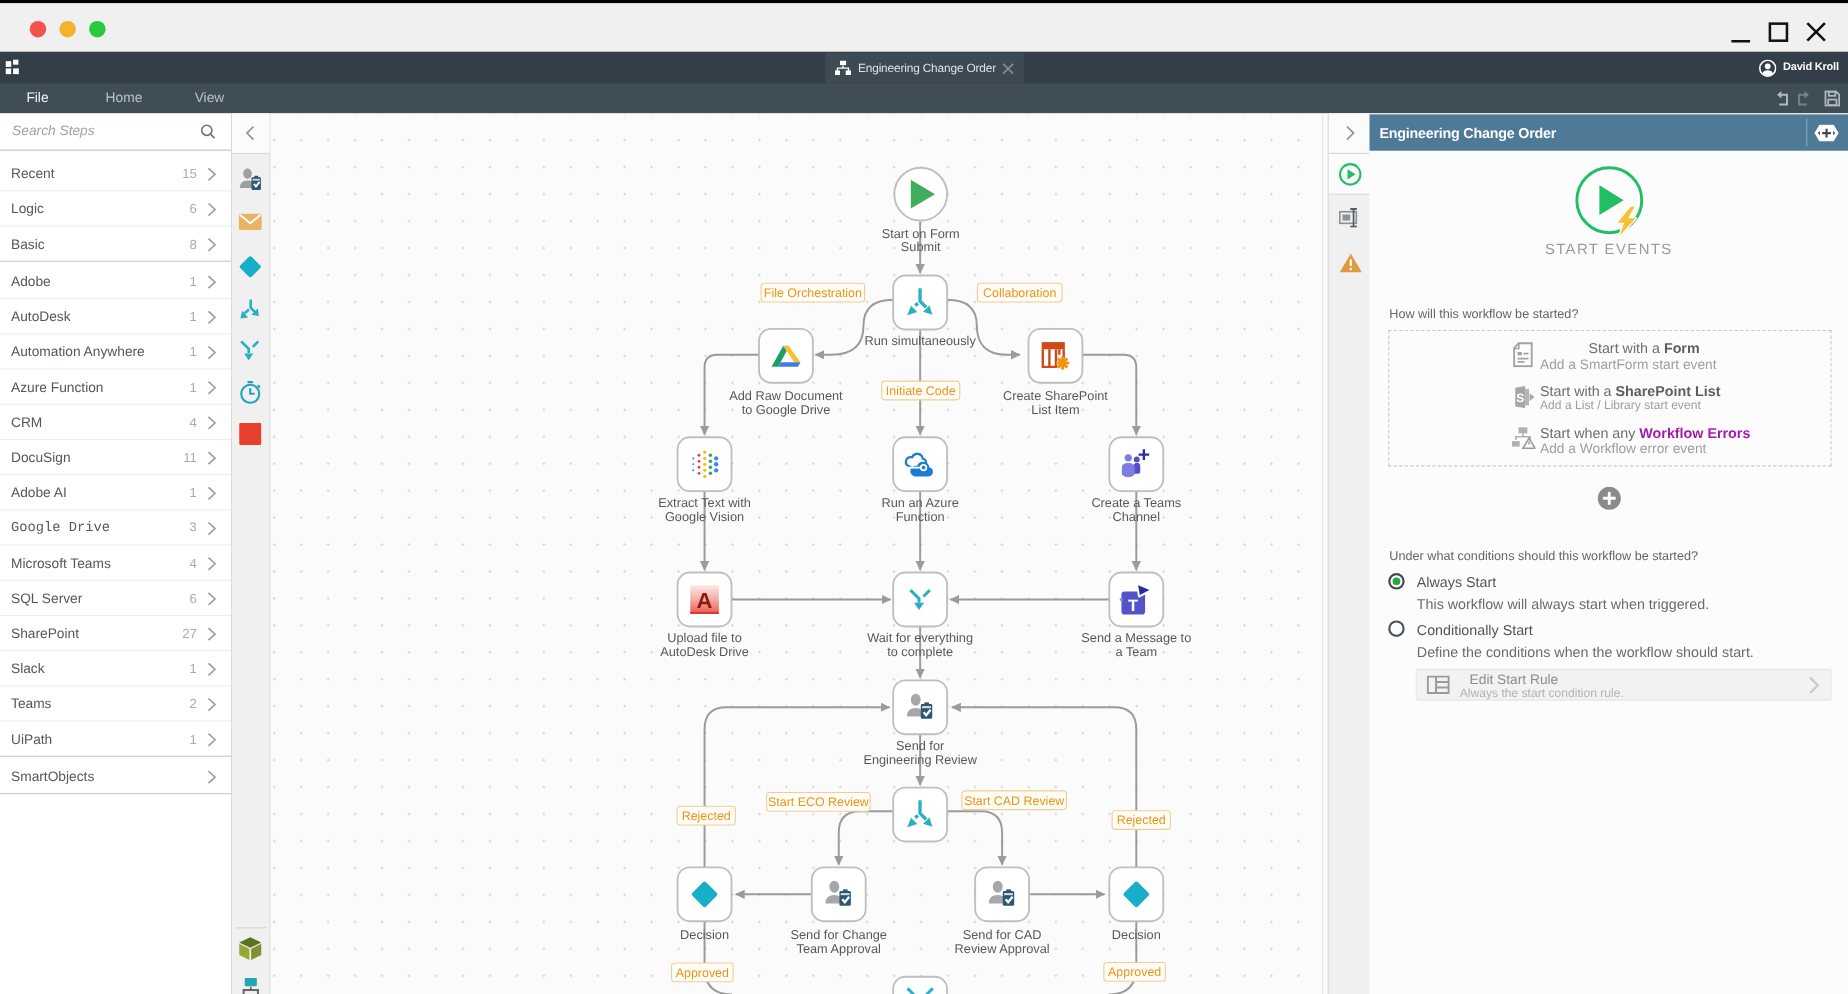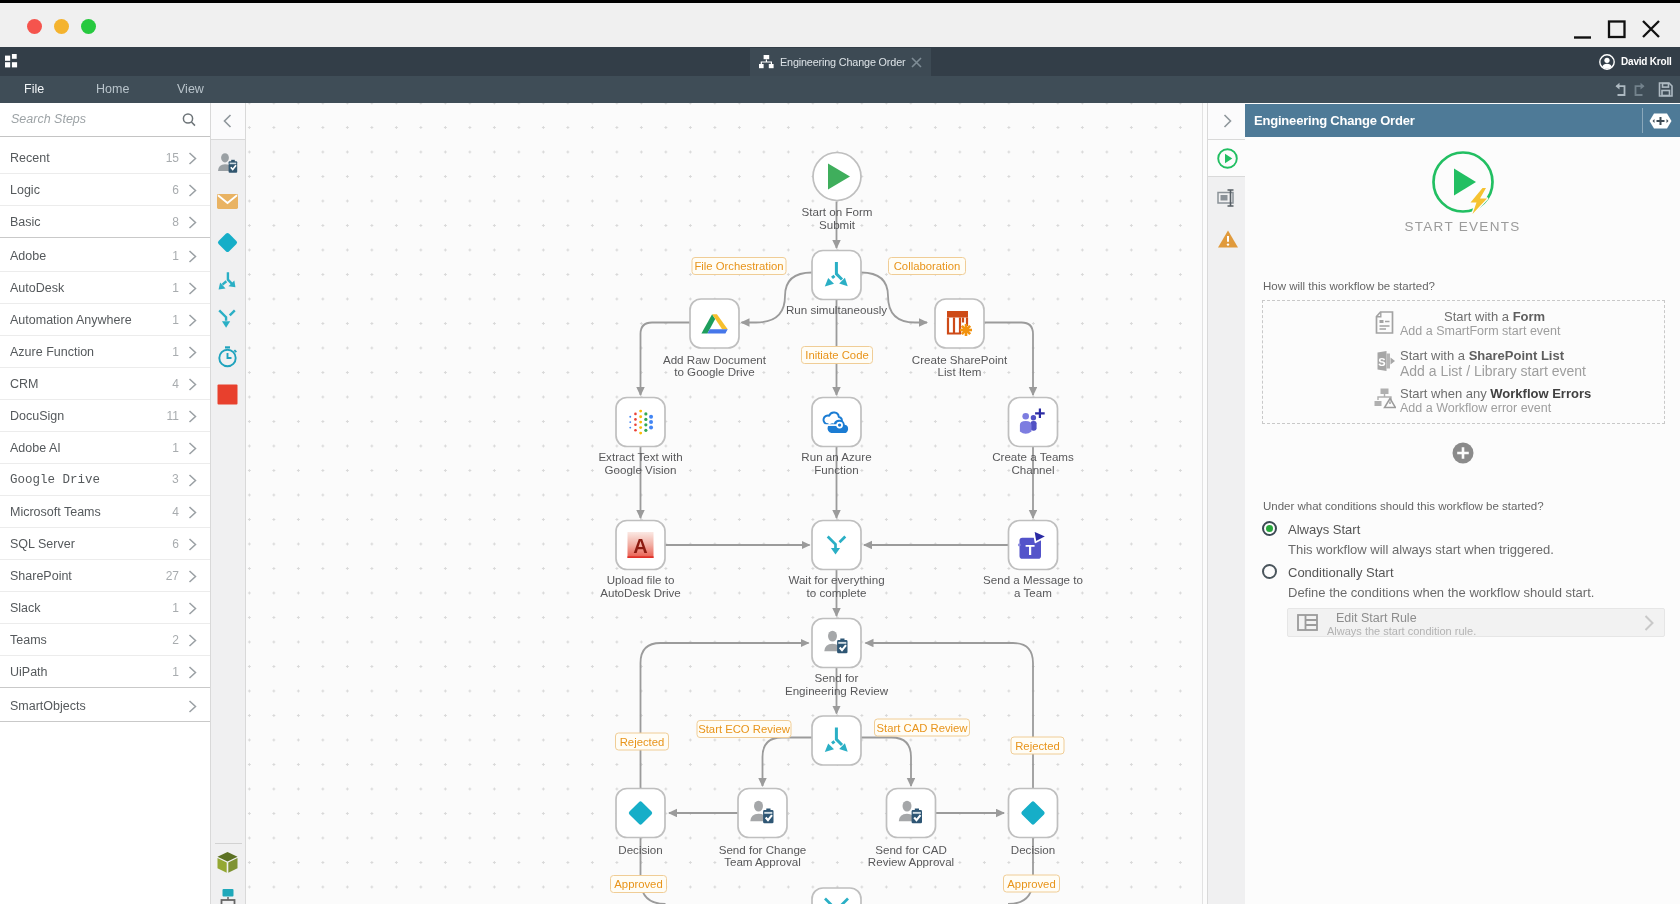--- a/index.html
+++ b/index.html
@@ -583,30 +583,30 @@
   <div style="position:absolute; left:155px; top:206px; font-size:13px; color:#6e6e6e;margin-left:44px;">Start with a <b style="color:#5e5e5e;">Form</b></div>
   <div style="position:absolute; left:155px; top:221px; font-size:12.5px; color:#9e9e9e;">Add a SmartForm start event</div>
 
   <svg style="position:absolute; left:129px; top:247px;" width="22" height="22" viewBox="0 0 22 22">
     <path d="M3.5 2.5 L12.5 1 V21 L3.5 19.5 z" fill="#a6a6a6"></path>
     <rect x="12.5" y="3.5" width="3.5" height="15" fill="#b5b5b5"></rect>
     <text x="8" y="15.5" font-size="11" font-weight="bold" fill="#fff" text-anchor="middle" font-family="Liberation Sans, sans-serif">S</text>
     <path d="M16.5 7.5 L21 11 L16.5 14.5" fill="#a6a6a6"></path>
   </svg>
   <div style="position:absolute; left:155px; top:244.5px; font-size:13px; color:#6e6e6e;">Start with a <b style="color:#5e5e5e;">SharePoint List</b></div>
-  <div style="position:absolute; left:155px; top:259.5px; font-size:14px; color:#9e9e9e;">Add a List / Library start event</div>
+  <div style="position:absolute; left:155px; top:259.5px; font-size:11px; color:#9e9e9e;">Add a List / Library start event</div>
 
   <svg style="position:absolute; left:129px; top:285px;" width="22" height="22" viewBox="0 0 22 22">
     <rect x="6.5" y="0.5" width="8" height="5.5" fill="#b0b0b0"></rect>
     <path d="M10.5 6 V9 M4 12 V9 H17 V12" stroke="#b0b0b0" stroke-width="1.4" fill="none"></path>
     <rect x="0.5" y="13" width="7" height="5" fill="#b0b0b0"></rect>
     <path d="M16 10.5 L21.5 19.5 H10.5 z" fill="none" stroke="#9b9b9b" stroke-width="1.5"></path>
     <path d="M16 13.5 V16" stroke="#9b9b9b" stroke-width="1.4"></path>
   </svg>
-  <div style="position:absolute; left:155px; top:283px; font-size:13px; color:#6e6e6e;">Start when any <b style="color:#404040;">Workflow Errors</b></div>
+  <div style="position:absolute; left:155px; top:283px; font-size:13px; color:#6e6e6e;">Start when any <b style="color:#a21caf;">Workflow Errors</b></div>
   <div style="position:absolute; left:155px; top:298px; font-size:12.5px; color:#9e9e9e;">Add a Workflow error event</div>
 
   <svg style="position:absolute; left:207px; top:339px;" width="22" height="22" viewBox="0 0 22 22">
     <circle cx="11" cy="11" r="10.5" fill="#8b8b8b"></circle>
     <path d="M11 5.2 V16.8 M5.2 11 H16.8" stroke="#fcfcfc" stroke-width="2.6"></path>
   </svg>
 
   <div class="smalltext" style="position:absolute; left:18px; top:397px;">Under what conditions should this workflow be started?</div>
 
   <div style="position:absolute; left:17px; top:418px; width:15px; height:15px; border:2px solid #3c4a54; border-radius:50%;"></div>

